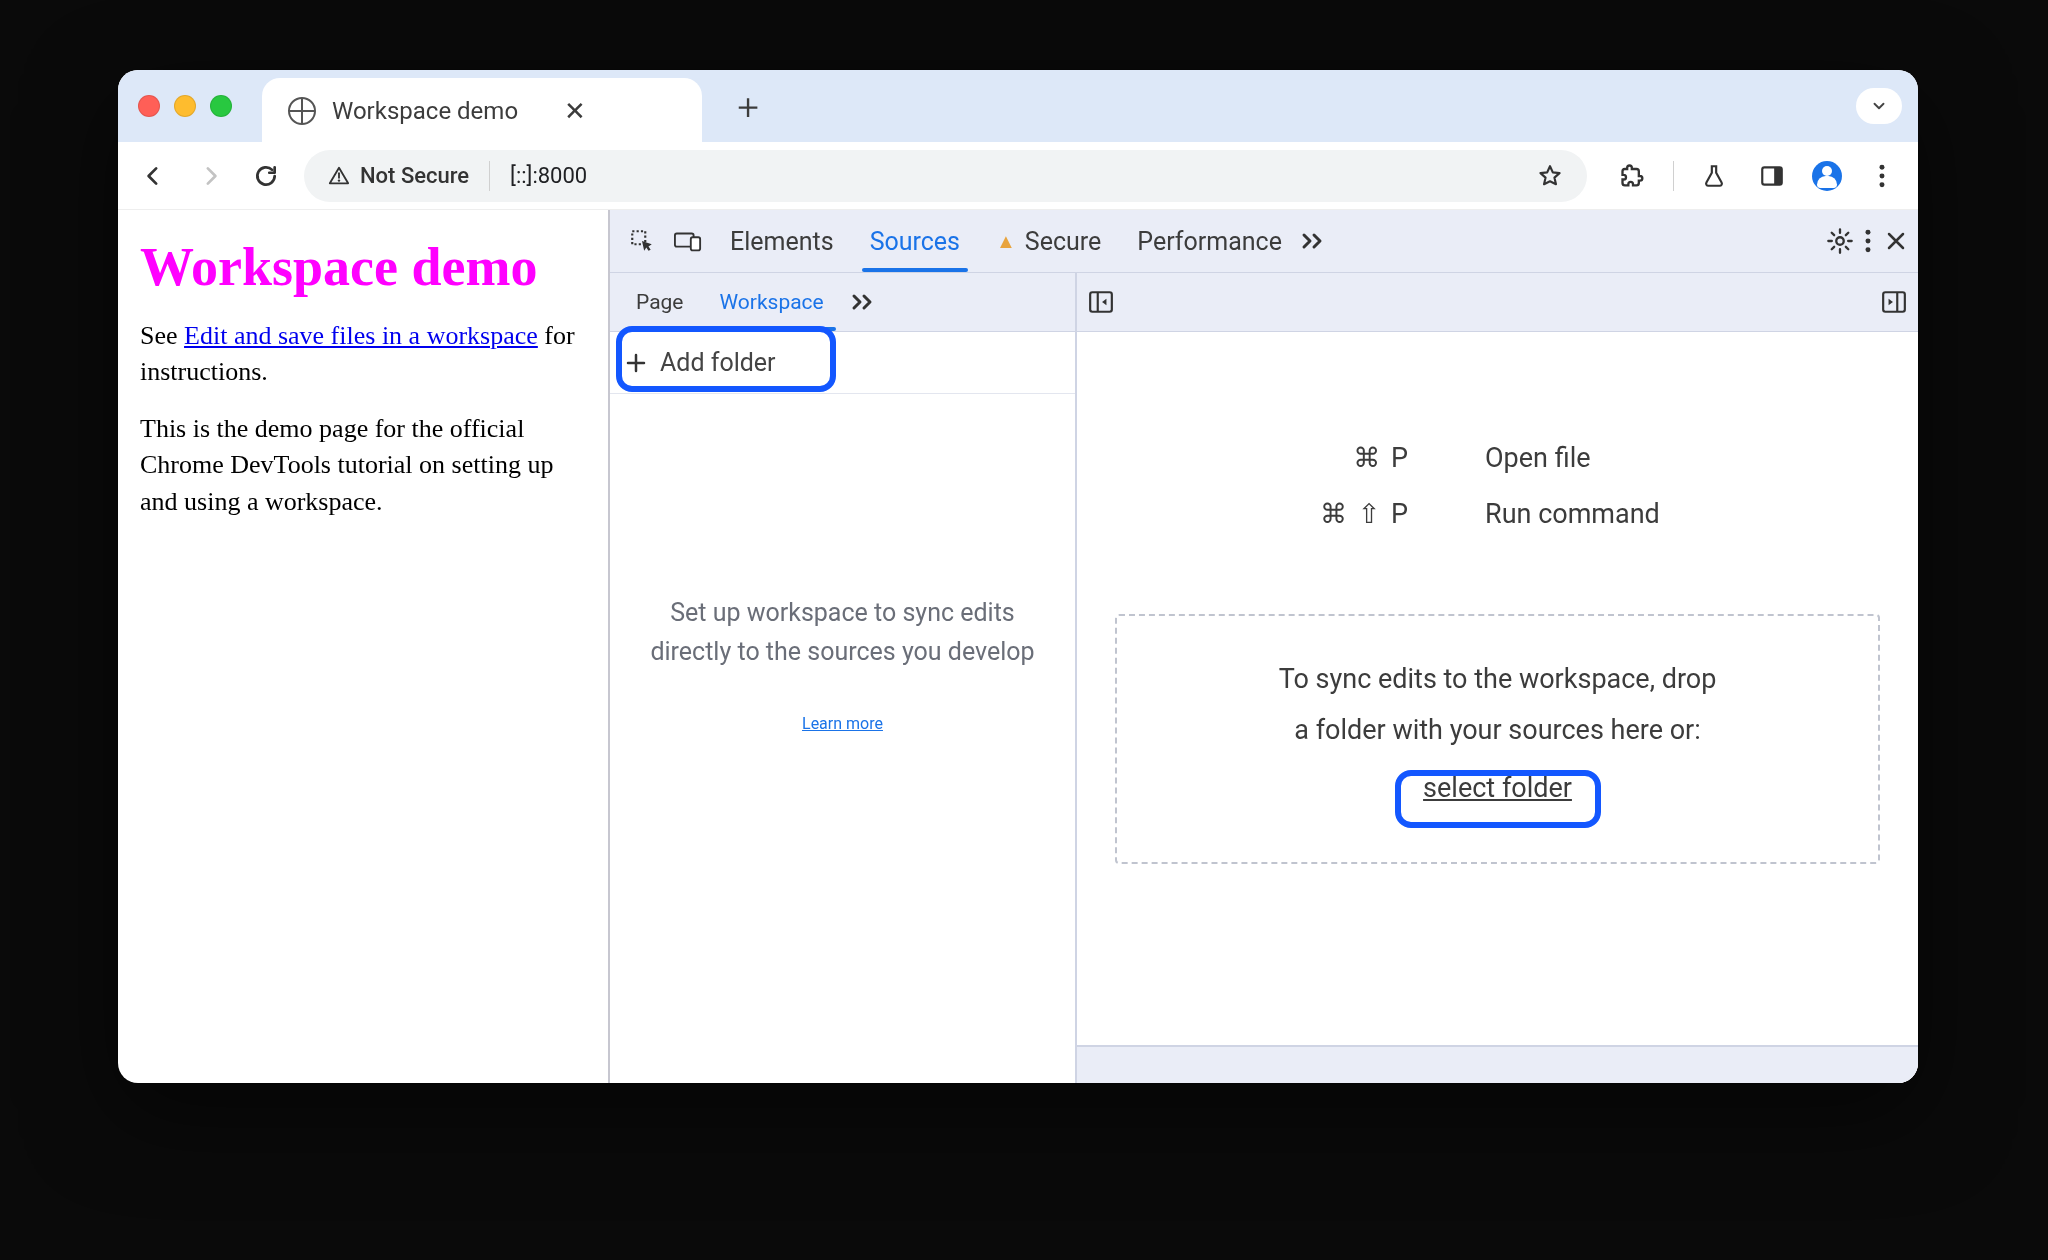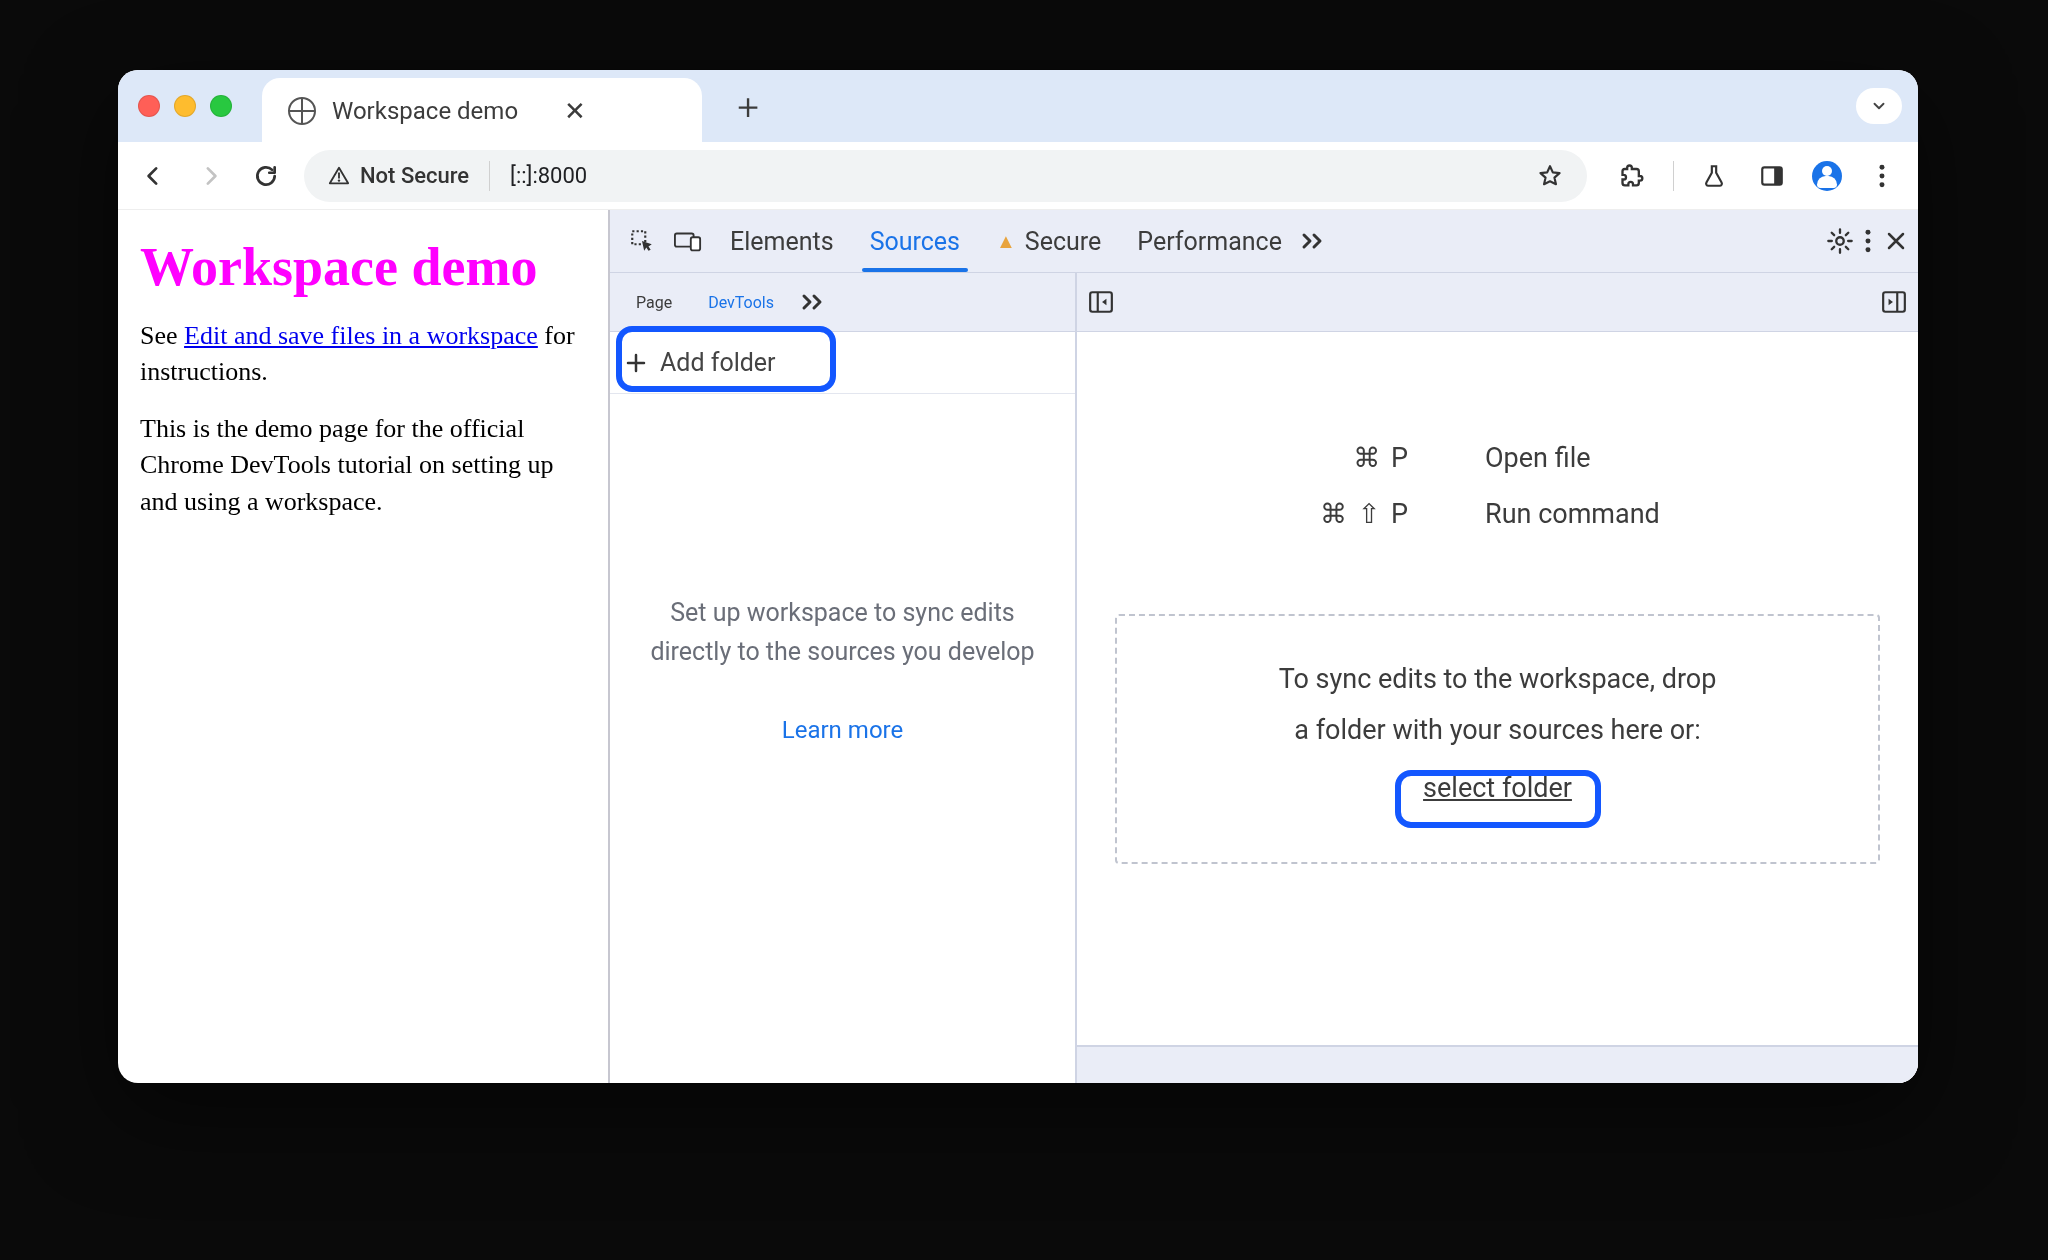--- a/index.html
+++ b/index.html
@@ -126,21 +126,21 @@
     .warning-tri { color:#e8a33d; font-size:20px; margin-right:3px; }
     .dt-row {
       height: 60px;
       background:#eaedf7;
       border-top: 1px solid #cfd4e4;
       border-bottom: 1px solid #cfd4e4;
       display:flex;
       align-items:center;
     }
     .dt-left-tabs { display:flex; align-items:center; height:100%; border-right: 2px solid #cfd4e4; flex: 0 0 467px; padding-left:8px; }
-    .dt-subtab { font-size: 16px; color:#3c3c3c; padding:0 18px; height:100%; display:flex; align-items:center; cursor:pointer; position:relative;text-align:right; }
+    .dt-subtab { font-size: 21px; color:#3c3c3c; padding:0 18px; height:100%; display:flex; align-items:center; cursor:pointer; position:relative;text-align:right; }
     .dt-subtab.active { color:#1a73e8; }
     .dt-subtab.active::after { content:""; position:absolute; left:6px; right:6px; bottom:0; height:4px; background:#1a73e8; border-radius:2px; }
     .dt-row .kebab { margin-left:auto; padding:0 14px; }
     .dt-row .right-pad { flex:1; display:flex; align-items:center; }
     .dt-row .panel-toggle { margin-left:10px; }
     .dt-row .panel-toggle2 { margin-left:auto; margin-right:10px; }
 
     .dt-body { flex:1; display:flex;border-radius:26px; }
     .sidebar {
       width: 467px;
@@ -157,21 +157,21 @@
       padding: 0 14px;
       gap: 12px;
       font-size: 25px;
       color:#444;
       cursor:pointer;
       position:relative;
     }
     .hl { position:absolute; border:6px solid #1357ff; border-radius:16px; pointer-events:none; }
     .hl-addfolder { top:-6px; left:6px; width:220px; height:66px; }
     .sidebar-msg { margin-top: 200px; text-align:center; color:#6a6e78; font-size:25px; line-height:1.55; padding: 0 30px; }
-    .learn { color:#1a73e8; display:inline-block; margin-top: 40px; font-size:24px; cursor:pointer; }
+    .learn { color:#1a73e8; text-decoration: underline; display:inline-block; margin-top: 40px; font-size:16px; cursor:pointer; }
 
     .mainpane { flex:1; display:flex; flex-direction:column; }
     .shortcuts { padding: 110px 0 30px 0; font-size:27px; color:#3c3c3c; }
     .sc-row { display:flex; justify-content:center; gap: 40px; margin-bottom:24px; }
     .sc-key { text-align:right; width: 150px; letter-spacing: 2px; font-family: inherit; }
     .sc-lbl { text-align:left; width: 250px; margin-left: 35px; }
 
     .dropzone {
       margin: 30px 38px 0 38px;
       border: 2px dashed #c0c4cf;
@@ -336,21 +336,21 @@
           <span class="dt-icn">
             <svg width="24" height="24" viewBox="0 0 24 24">
                 <path d="M5 5l14 14M19 5L5 19" stroke="#333" stroke-width="2.5" stroke-linecap="round"></path>
               </svg>
           </span>
         </div>
 
         <div class="dt-row">
           <div class="dt-left-tabs">
             <div class="dt-subtab">Page</div>
-            <div class="dt-subtab active">DevTools</div>
+            <div class="dt-subtab active">Workspace</div>
             <span class="dt-icn" style="margin-left:8px">
               <svg width="28" height="20" viewBox="0 0 28 20">
                   <path d="M4 4l6 6-6 6M14 4l6 6-6 6" fill="none" stroke="#333" stroke-width="3" stroke-linecap="round" stroke-linejoin="round"></path>
                 </svg>
             </span>
             <span class="dt-icn kebab">
               <svg width="8" height="26" viewBox="0 0 6 24">
                   <circle cx="3" cy="4" r="2.3" fill="#333"></circle>
                   <circle cx="3" cy="12" r="2.3" fill="#333"></circle>
                   <circle cx="3" cy="20" r="2.3" fill="#333"></circle>

